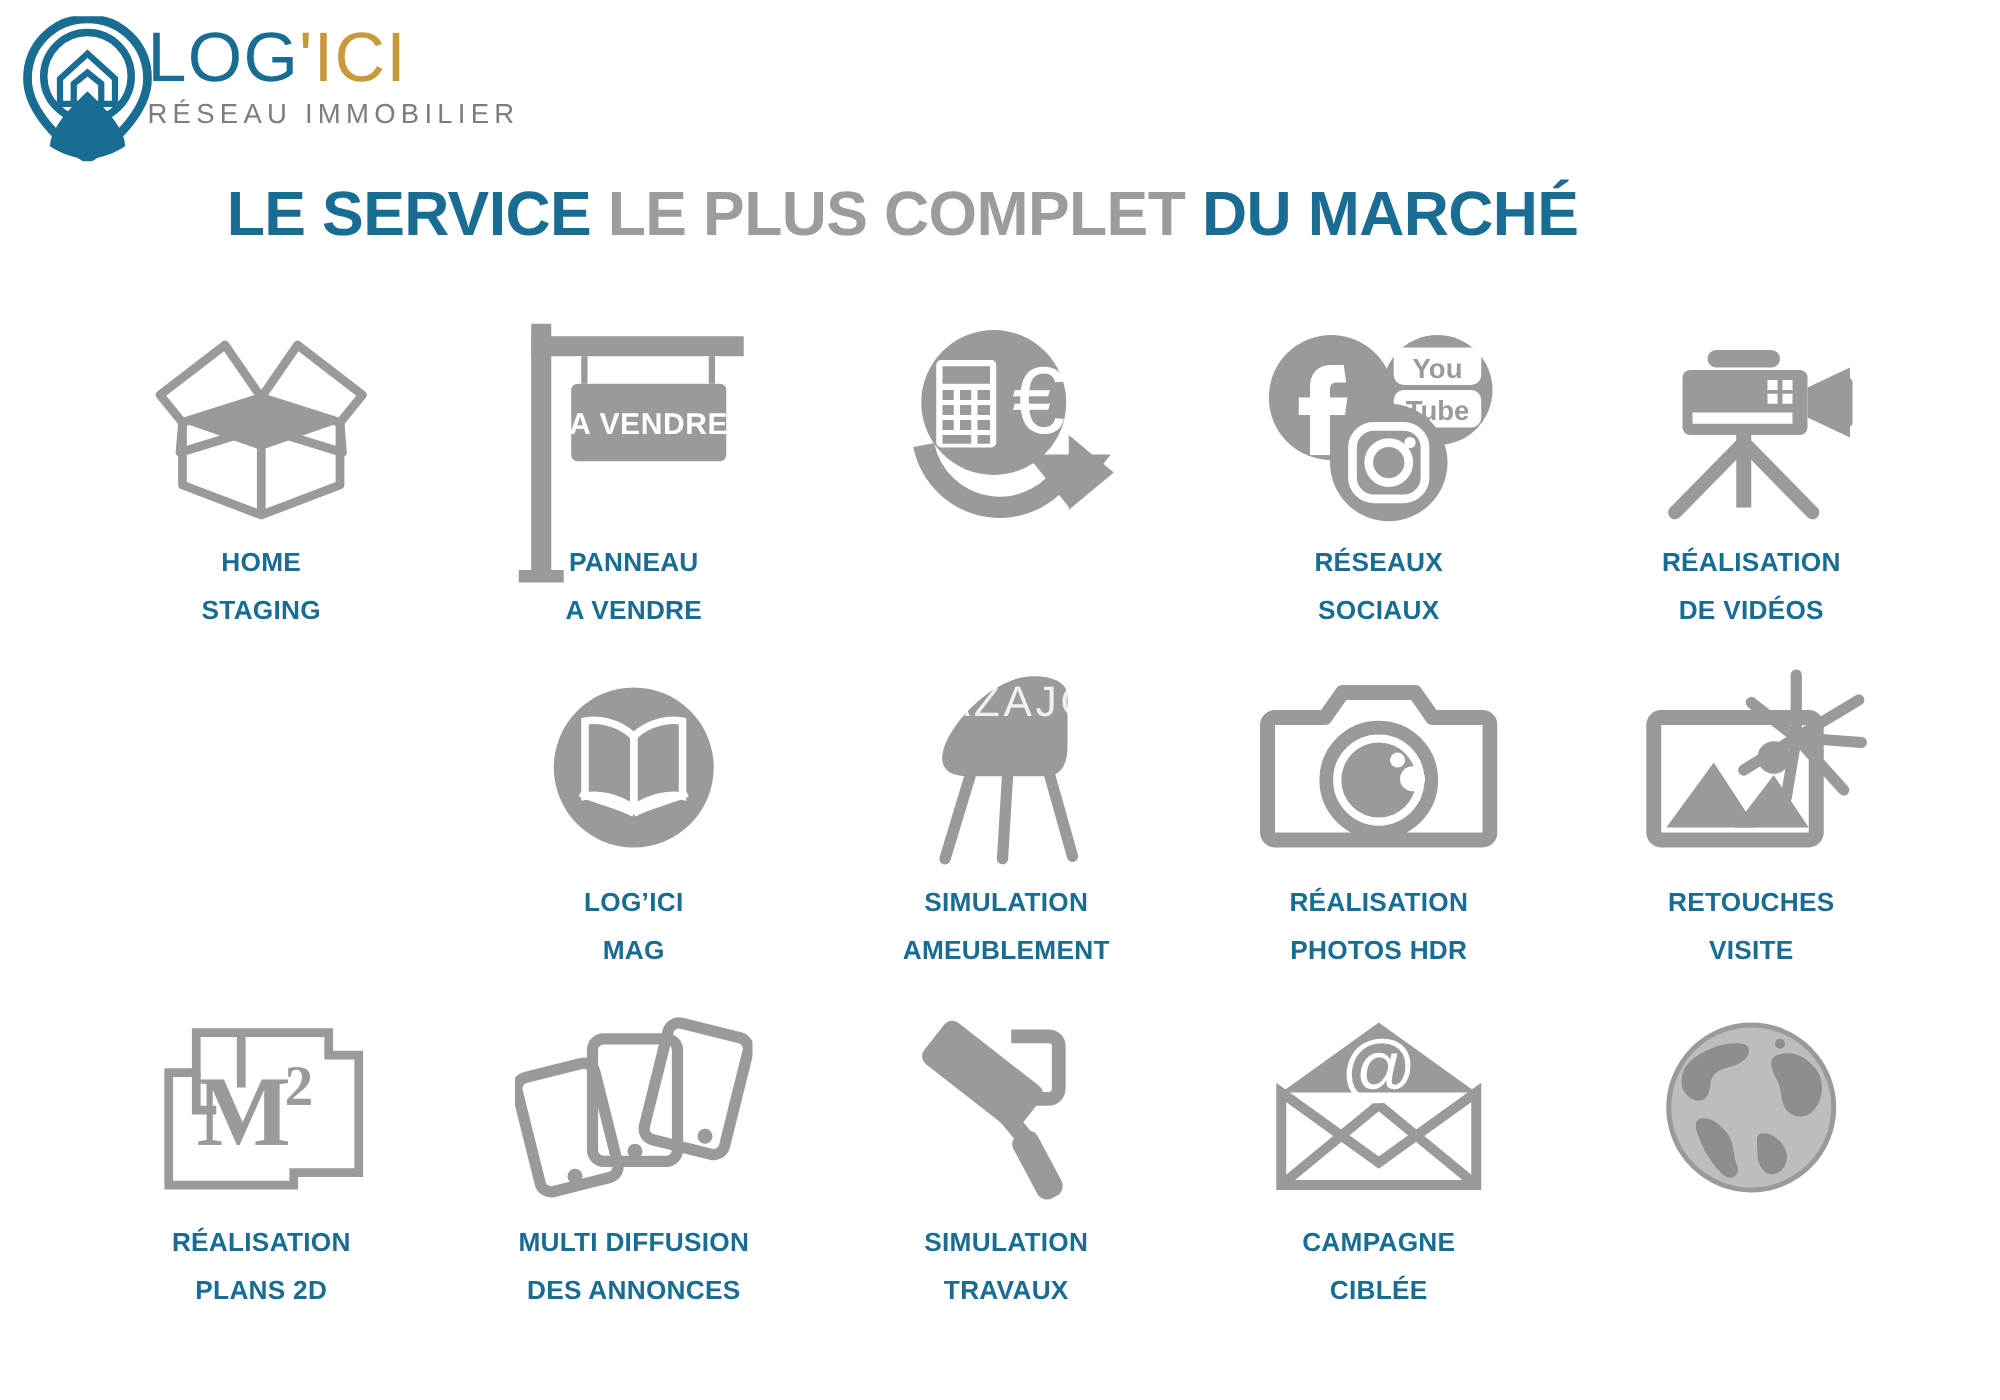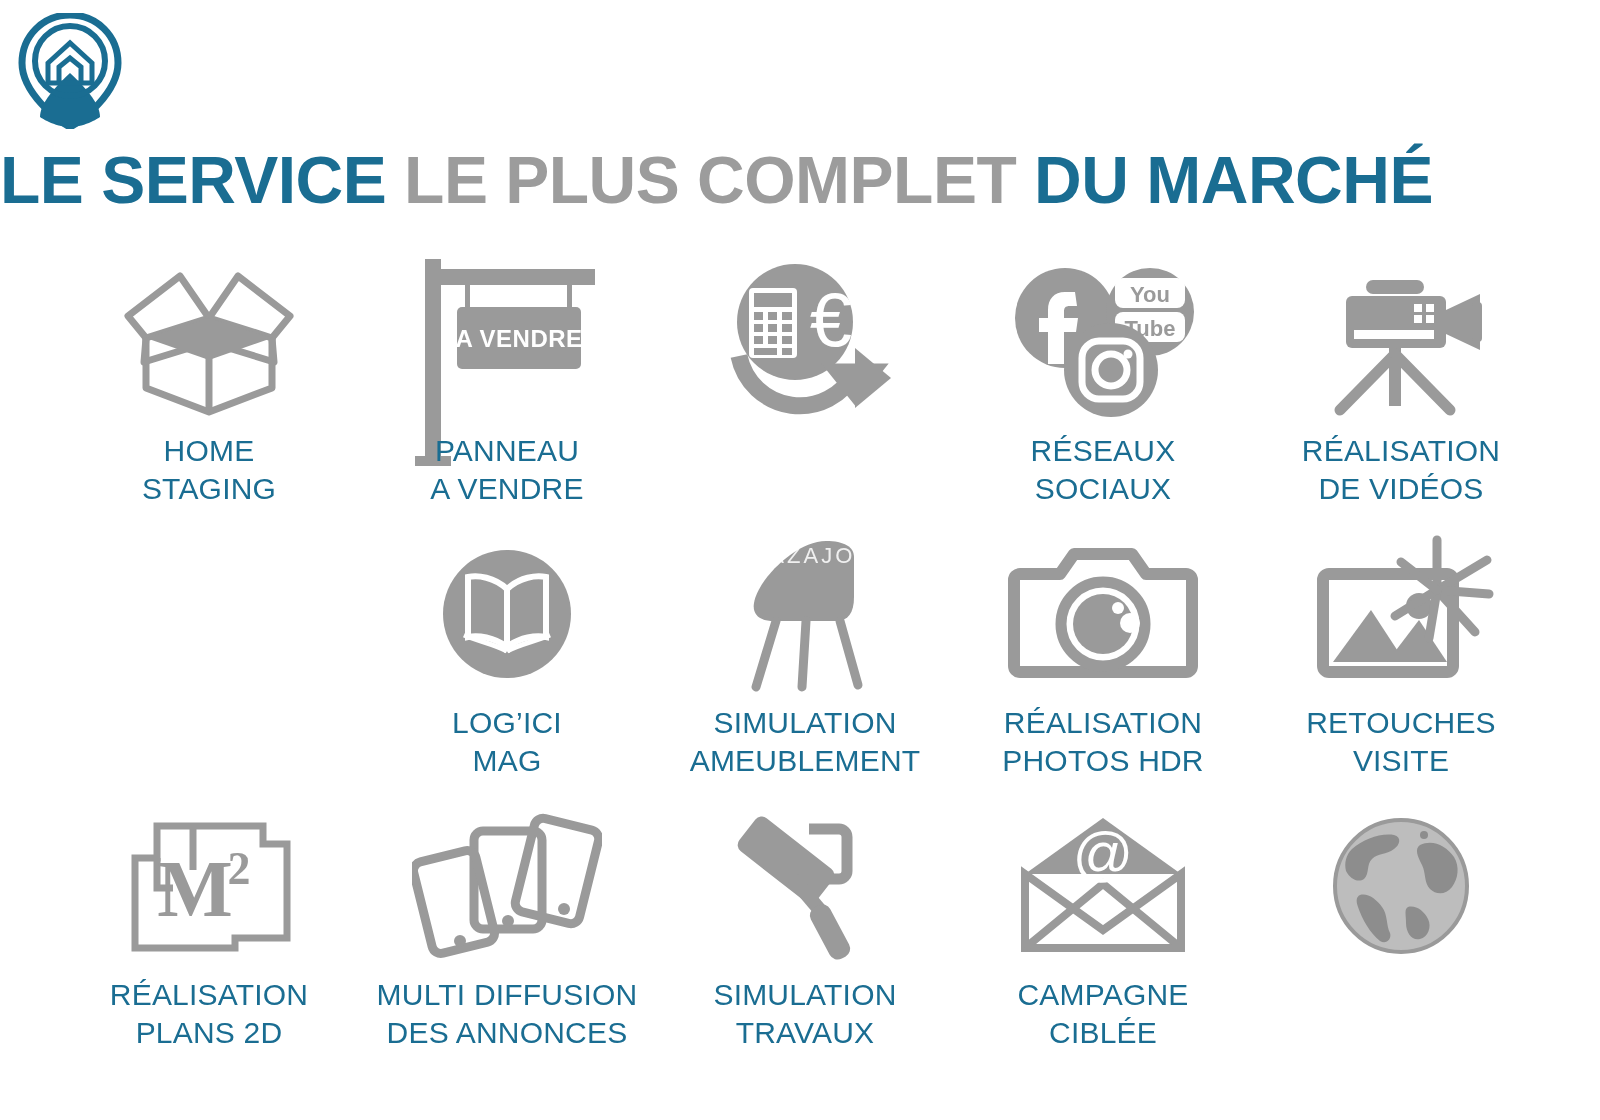--- a/index.html
+++ b/index.html
@@ -52,21 +52,22 @@
     margin-top: 2px;
     white-space: nowrap;
   }
 
   
   .headline {
     position: absolute;
     left: 0;
     top: 142px;
     width: 1444px;
-    font-size: 66px;
+    text-align: center;
+    font-size: 50px;
     font-weight: 700;
     letter-spacing: -0.5px;
     white-space: nowrap;
   }
   .headline .hl-a { color: #1a6d92; }
   .headline .hl-b { color: #9c9c9c; }
   .headline .hl-c { color: #1a6d92; }
 
   
   .grid {
@@ -89,52 +90,58 @@
   .cell-icon {
     height: 175px;
     display: flex;
     align-items: center;
     justify-content: center;
     width: 100%;
   }
   .cell-label {
     margin-top: 2px;
     color: #1a6d92;
-    font-size: 30px;
-    font-weight: 400;
+    font-size: 21px;
+    font-weight: 700;
     line-height: 38px;
     text-align: center;
     letter-spacing: 0.2px;
     white-space: pre-line;
   }
 
   .watermark {
     position: absolute;
     left: 50%;
     top: 16px;
     transform: translateX(-34%);
     color: #ffffff;
-    font-size: 22px;
+    font-size: 34px;
     letter-spacing: 3px;
     opacity: .85;
     pointer-events: none;
     font-family: "Liberation Sans", sans-serif;
   }
 </style>
 </head>
 <body>
 
 <div class="logo-block">
   <svg class="logo-pin" viewBox="0 0 104 116">
     <path d="M52 2 C25 2 4 23 4 50 c0 30 36 58 48 64 12-6 48-34 48-64 C100 23 79 2 52 2 z" fill="none" stroke="#1a6d92" stroke-width="7"></path>
     <path d="M52 60 C33 78 22 92 22 104 c0 0 14 10 30 10 s30-10 30-10 C82 92 71 78 52 60 z" fill="#1a6d92"></path>
     <circle cx="52" cy="48" r="35" fill="none" stroke="#1a6d92" stroke-width="6"></circle>
     <path d="M30 50 L52 30 L74 50 L74 70 L30 70 Z" fill="none" stroke="#1a6d92" stroke-width="5"></path>
     <path d="M41 70 L41 54 L52 45 L63 54 L63 70" fill="none" stroke="#1a6d92" stroke-width="5"></path>
   </svg>
+  <div class="logo-words">
+    <div class="logo-title">
+      <span class="lg-log">LOG</span><span class="lg-ici">'ICI</span>
+    </div>
+    <div class="logo-sub">RÉSEAU IMMOBILIER</div>
+  </div>
 </div>
 
 <div class="headline">
   <span class="hl-a">LE SERVICE </span><span class="hl-b">LE PLUS COMPLET </span><span class="hl-c">DU MARCHÉ</span>
 </div>
 
 <div class="grid">
 
   <div class="cell">
     <div class="cell-icon">

